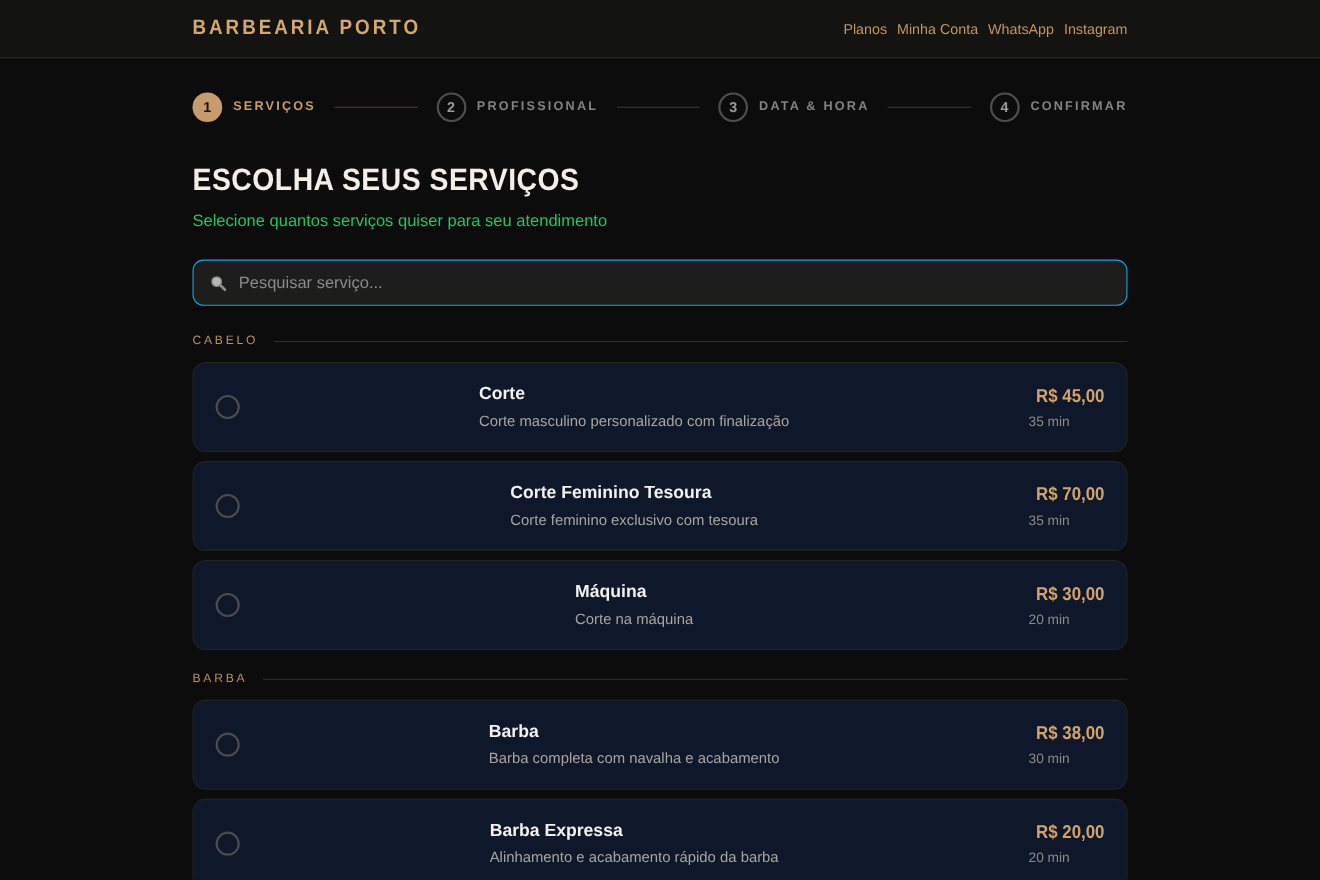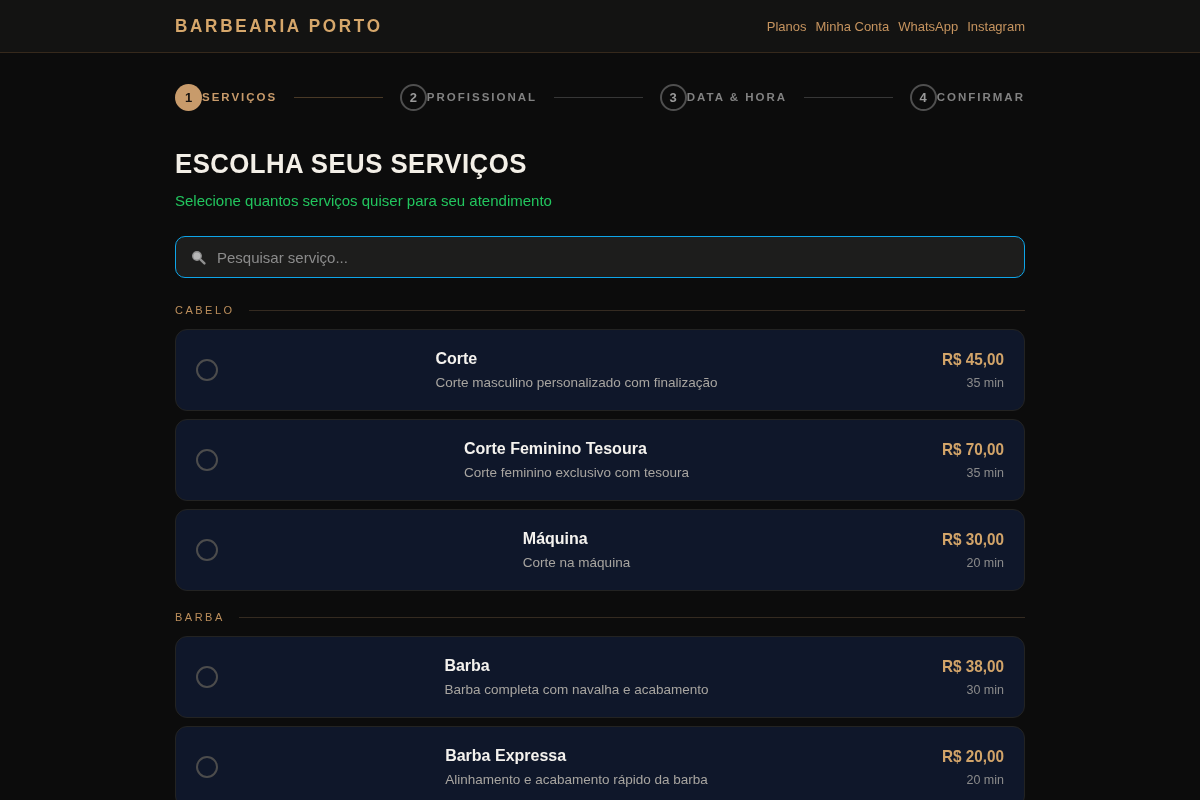--- a/index.html
+++ b/index.html
@@ -53,20 +53,21 @@
   .step { display: flex; align-items: center; flex: 0 0 auto; }
   .step-circle {
     width: 27px; height: 27px;
     border-radius: 50%;
     display: flex; align-items: center; justify-content: center;
     font-size: 13px; font-weight: 700;
   }
   .step.active .step-circle { background: #c89b6b; color: #171310; }
   .step.upcoming .step-circle { border: 2px solid #4f4f4f; color: #9a9a9a; background: transparent; }
   .step-label {
+    margin-left: 10px;
     font-size: 11.5px;
     font-weight: 700;
     letter-spacing: 2px;
     white-space: nowrap;
   }
   .step.active .step-label { color: #c89b6b; }
   .step.upcoming .step-label { color: #828282; }
   .step-line { flex: 1 1 auto; height: 1px; background: #373737; margin: 0 17px; }
   .step-line.warm { background: #4a3a27; }
 
@@ -146,21 +147,21 @@
   .svc-mid {
     flex: 1 1 auto;
     display: flex;
     justify-content: center;
     padding: 0 16px;
     min-width: 0;
   }
   .svc-text { text-align: left; }
   .svc-name { font-size: 16px; font-weight: 700; color: #f4f2ee; }
   .svc-desc { margin-top: 7px; font-size: 13.5px; color: #a8a5a0; }
-  .svc-right { flex: 0 0 auto; text-align: right; }
+  .svc-right { flex: 0 0 auto; }
   .svc-price {
     font-size: 17px;
     font-weight: 800;
     color: #d2a469;
     transform: scaleX(0.9);
     transform-origin: right center;
     white-space: nowrap;
   }
   .svc-dur { margin-top: 6px; font-size: 12.5px; color: #8b8b8b; }
 </style>

